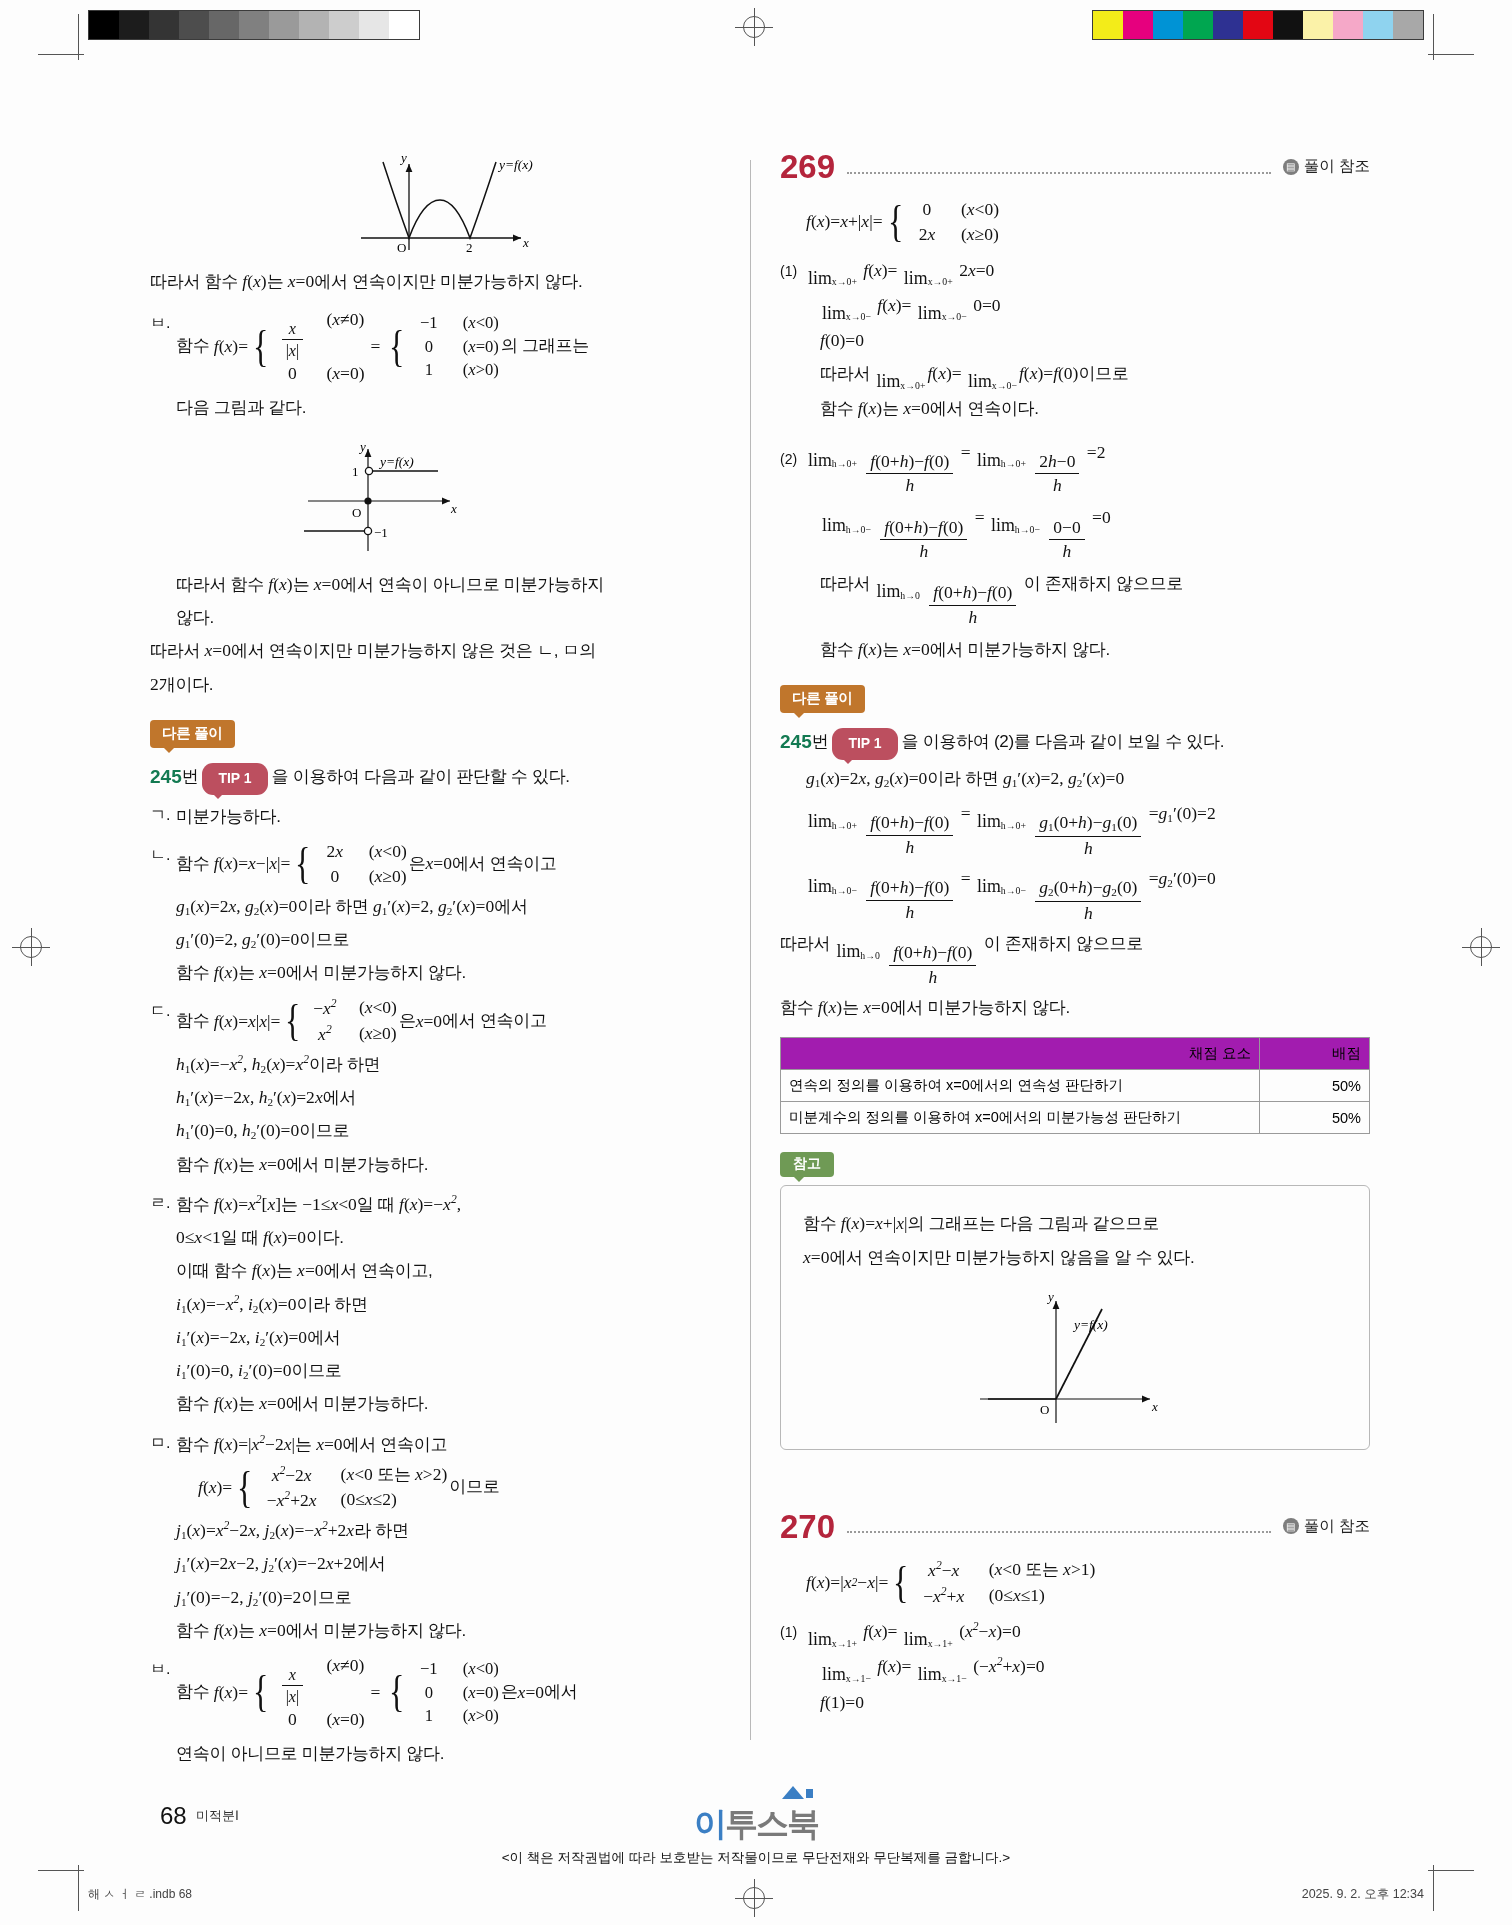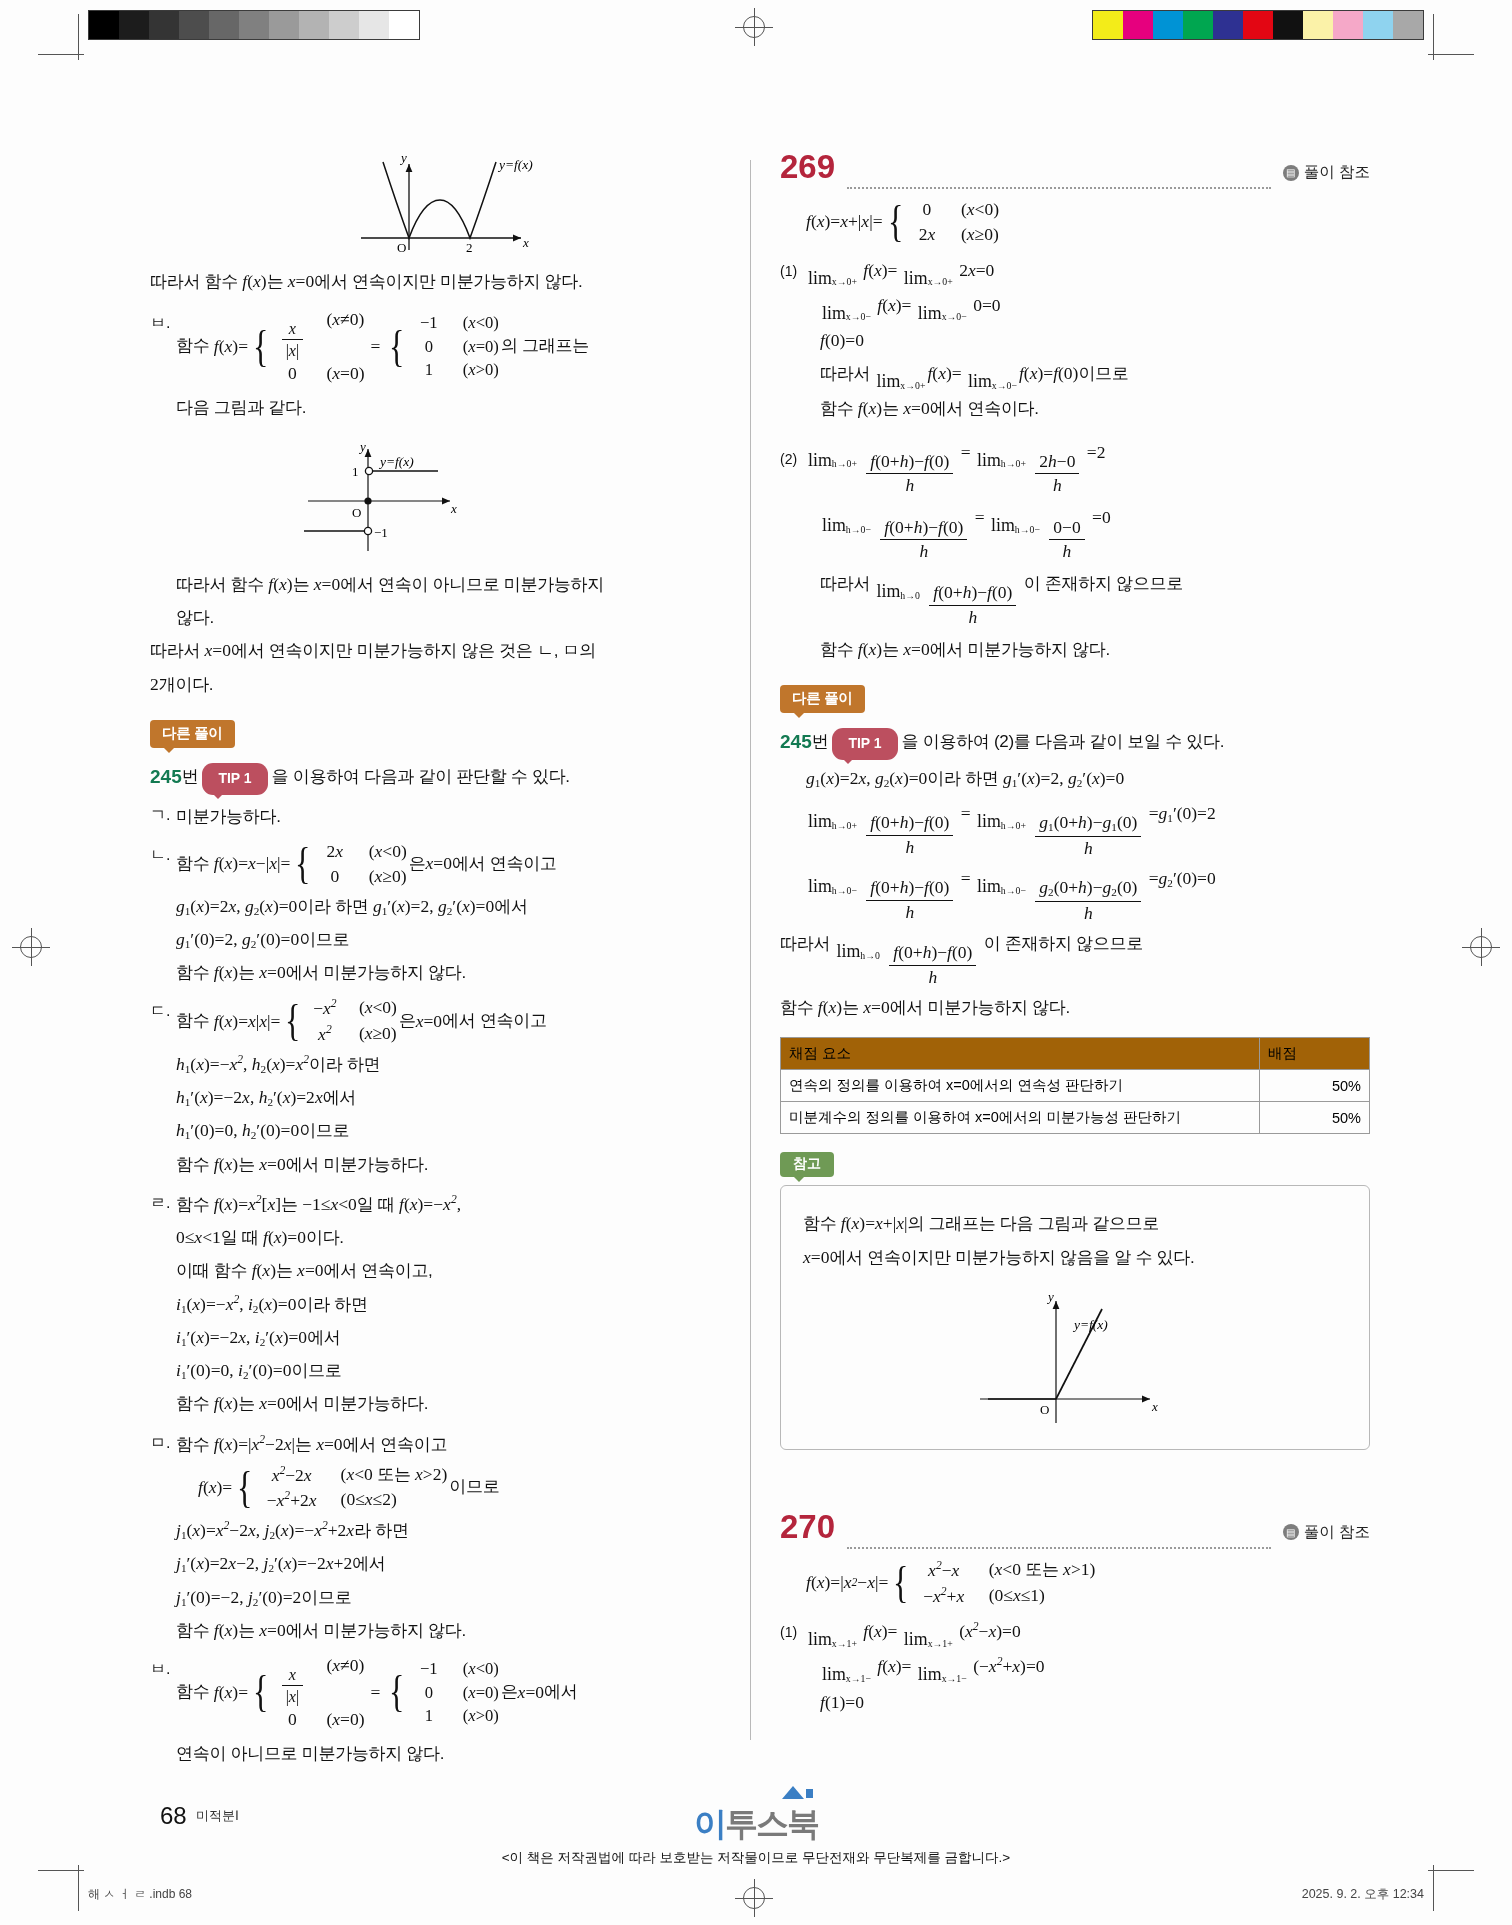--- a/index.html
+++ b/index.html
@@ -139,42 +139,42 @@
   }
   .badge-tip::after {
     content:""; position:absolute; left:11px; bottom:-4px;
     border-left:5px solid transparent; border-right:5px solid transparent;
     border-top:5px solid #bc4f5f;
   }
   .refnum { color:#137a52; font-weight:bold; font-family:"Liberation Sans", sans-serif;
             font-size:19px; }
 
   
-  .prob-head { display:flex; align-items:flex-end; gap:0; margin-bottom:14px; }
+  .prob-head { display:flex; align-items:center; gap:0; margin-bottom:14px; }
   .prob-no {
     color:#b4253c; font-weight:bold; font-size:33px;
     font-family:"Liberation Sans", sans-serif; line-height:1;
   }
   .dots { flex:1 1 auto; margin:0 12px;
           border-bottom:2.2px dotted #9a9a9a; height:1px; position:relative; top:6px; }
   .ans-tag { display:flex; align-items:center; gap:5px;
              font-family:"Liberation Sans", sans-serif; font-size:15.5px; color:#222; }
   .ans-icon {
     width:16px; height:16px; border-radius:50%; background:#7d7d7d;
     color:#fff; font-size:10px; display:flex; align-items:center; justify-content:center;
     font-family:"Liberation Sans", sans-serif;
   }
 
   
   table.score { border-collapse:collapse; width:100%; margin:14px 0 18px; }
   table.score th, table.score td {
     border:1px solid #9a9a9a; font-size:14.5px; padding:6px 8px;
     font-family:"Liberation Sans", sans-serif;
   }
-  table.score thead th { background:#a16207; font-weight:normal; text-align:left; }
+  table.score thead th { background:#a21caf; font-weight:normal; text-align:right; }
   table.score td.crit { text-align:left; }
   table.score td.pts  { text-align:right; width:110px; }
   table.score th.w-pts { width:110px; }
 
   
   .note-box {
     border:1px solid #b8b8b8; border-radius:6px;
     padding:20px 22px 12px; margin-top:10px; position:relative;
   }
   .page-no { position:absolute; left:160px; bottom:95px;

